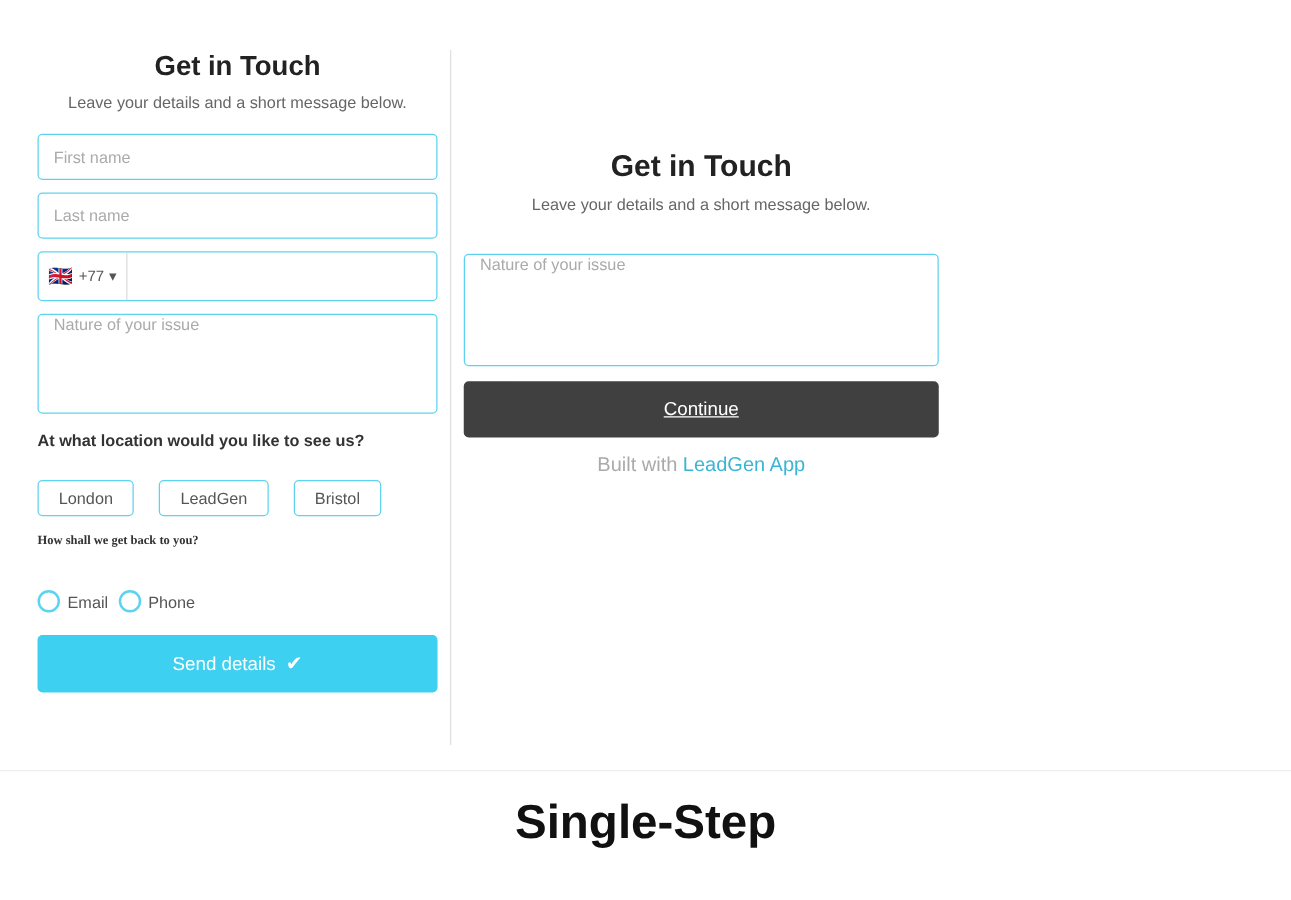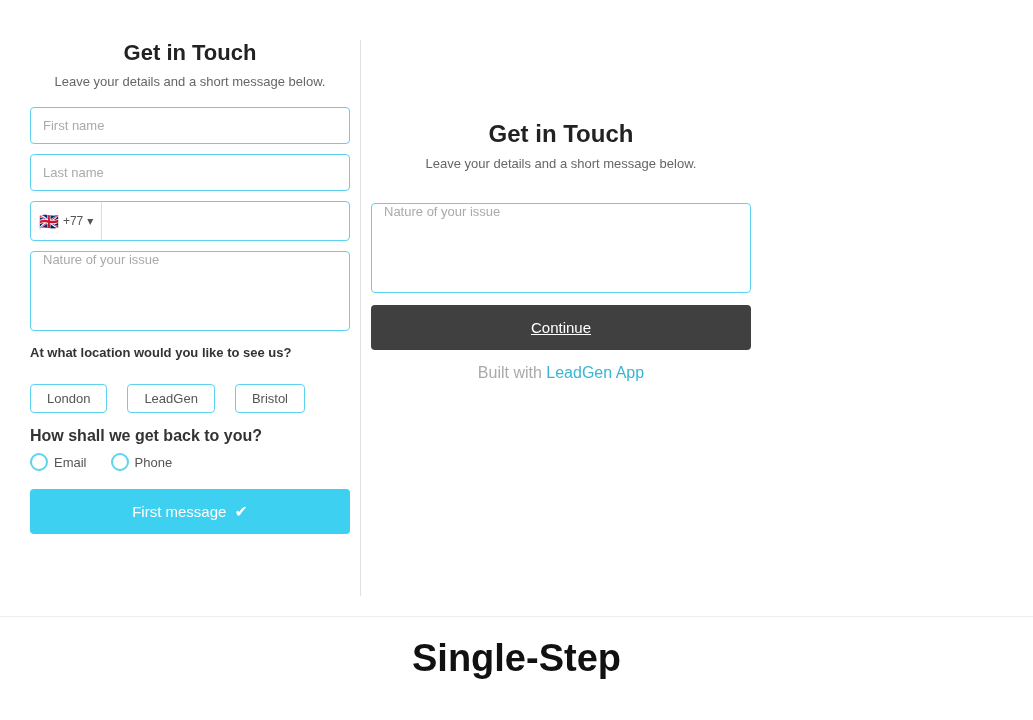--- a/index.html
+++ b/index.html
@@ -140,32 +140,34 @@
       border: 1.5px solid #5dd3f0;
       background: #fff;
       color: #555;
       border-radius: 4px;
       padding: 6px 16px;
       font-size: 13px;
       cursor: pointer;
     }
 
     .contact-question {
-      font-size: 16px;
+      font-size: 10px;
       font-weight: 600;
       color: #333;
       margin-top: 14px;
-      margin-bottom: 8px;
+      margin-bottom: 20px;
       align-self: flex-start;
+      font-family: Liberation Serif, serif;
     }
 
     .contact-options {
       display: flex;
-      gap: 24px;
+      gap: 8px;
       align-self: flex-start;
+      margin-top: 14px;
     }
 
     .radio-option {
       display: flex;
       align-items: center;
       gap: 6px;
       font-size: 13px;
       color: #555;
     }
 
@@ -311,21 +313,21 @@
         <span class="radio-circle"></span>
         <span>Email</span>
       </label>
       <label class="radio-option">
         <span class="radio-circle"></span>
         <span>Phone</span>
       </label>
     </div>
 
     <button class="send-btn">
-      <span>First message</span>
+      <span>Send details</span>
       <span class="send-icon">✔︎</span>
     </button>
   </div>
 
   <div class="divider"></div>
 
   <div class="multi-step-form">
     <h2 class="form-title">Get in Touch</h2>
     <p class="form-subtitle">Leave your details and a short message below.</p>
 

